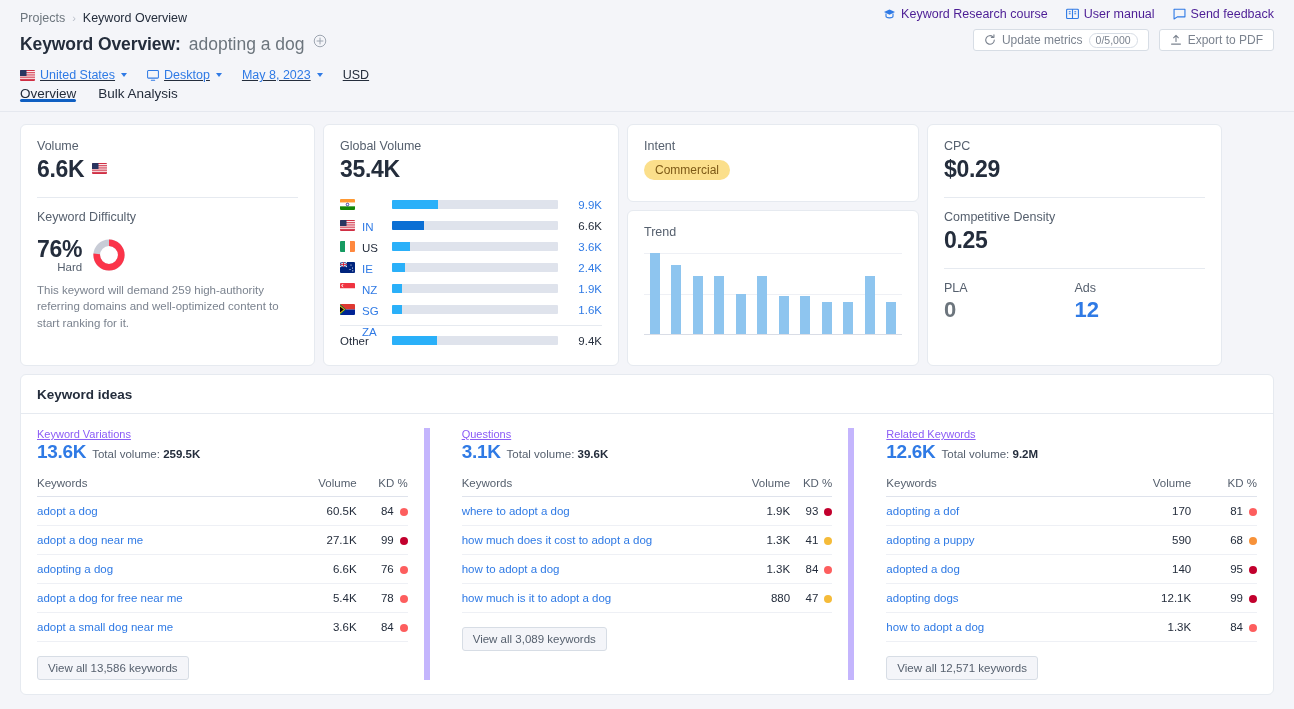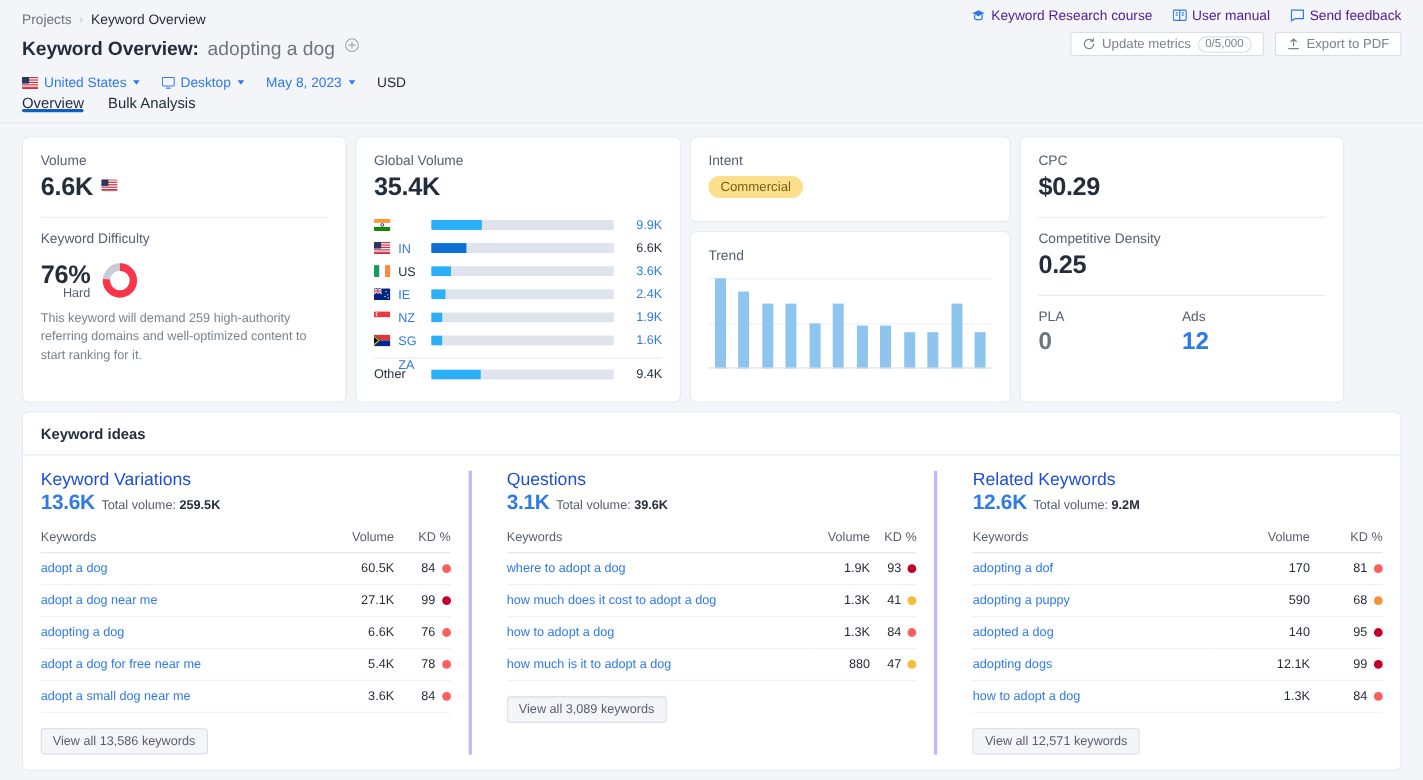--- a/index.html
+++ b/index.html
@@ -17,21 +17,21 @@
   .breadcrumb { font-size: 12.5px; color: #6c757d; display: flex; align-items: center; gap: 7px; height: 20px;}
   .breadcrumb .crumb-link { color: #6c757d; }
   .breadcrumb .sep { color: #b9bfca; font-size: 11px; }
   .breadcrumb .crumb-current { color: #242d3c; }
 
   .titlerow { display: flex; align-items: flex-start; gap: 8px; margin-top: 6px; height: 24px; }
   .title-main { font-size: 17.5px; font-weight: bold; letter-spacing: -0.1px; }
   .title-kw { font-size: 17.5px; color: #6c757d; }
   .plus-icon { width: 14px; height: 14px; display:inline-block; }
 
-  .filters { display: flex; align-items: center; gap: 20px; margin-top: 8px; height: 18px; font-size: 12.5px; }
+  .filters { display: flex; align-items: center; gap: 20px; margin-top: 8px; height: 18px; font-size: 12.5px; text-decoration: underline; }
   .filter { display: flex; align-items: center; gap: 5px; color: #2f7ae5; cursor: pointer; }
   .filter .caret { width: 0; height: 0; border-left: 3.5px solid transparent; border-right: 3.5px solid transparent; border-top: 4.5px solid #2f7ae5; margin-left:1px; }
   .filter-static { color: #242d3c; }
 
   .toplinks { position: absolute; right: 20px; top: 7px; display: flex; gap: 18px; font-size: 12.5px; }
   .toplink { color: #4c1d95; display: flex; align-items: center; gap: 5px; cursor: pointer; }
   .topbtns { position: absolute; right: 20px; top: 29px; display: flex; gap: 10px; }
   .btn {
     display: flex; align-items: center; gap: 6px;
     height: 22px; padding: 0 10px;
@@ -100,22 +100,22 @@
   .pla-row { display: flex; }
   .pla-col { width: 50%; }
   .pla-num { font-size: 22px; font-weight: bold; margin-top: 2px; color: #6c757d; }
   .pla-num.link { color: #2f7ae5; }
 
   
   .ideas { margin-top: 8px; background: #fff; border: 1px solid #e6eaf0; border-radius: 6px; }
   .ideas-head { padding: 12px 16px 11px 16px; font-size: 13.5px; font-weight: bold; border-bottom: 1px solid #e6eaf0; }
   .ideas-body { display: flex; padding: 14px 0 14px 0; }
   .idea-col { flex: 1; padding: 0 16px; }
-  .idea-col + .idea-col { border-left: 3px solid #c4b5fd; padding-left: 32px; }
-  .idea-title { font-size: 16px; color: #1d4ed8; }
+  .idea-col + .idea-col { border-left: 6px solid #c4b5fd; padding-left: 32px; }
+  .idea-title { font-size: 11px; color: #8b5cf6; text-decoration: underline; }
   .idea-sum { display: flex; align-items: baseline; gap: 6px; margin-top: 1px; }
   .idea-count { font-size: 19px; font-weight: bold; color: #2f7ae5; letter-spacing: -0.3px;}
   .idea-total { font-size: 11.5px; color: #56606e; }
   .idea-total b { color: #242d3c; }
 
   table.kt { width: 100%; border-collapse: collapse; margin-top: 14px; }
   table.kt th {
     font-size: 11.5px; font-weight: normal; color: #56606e; text-align: left;
     padding: 0 0 7px 0; border-bottom: 1px solid #dfe3ec;
   }

